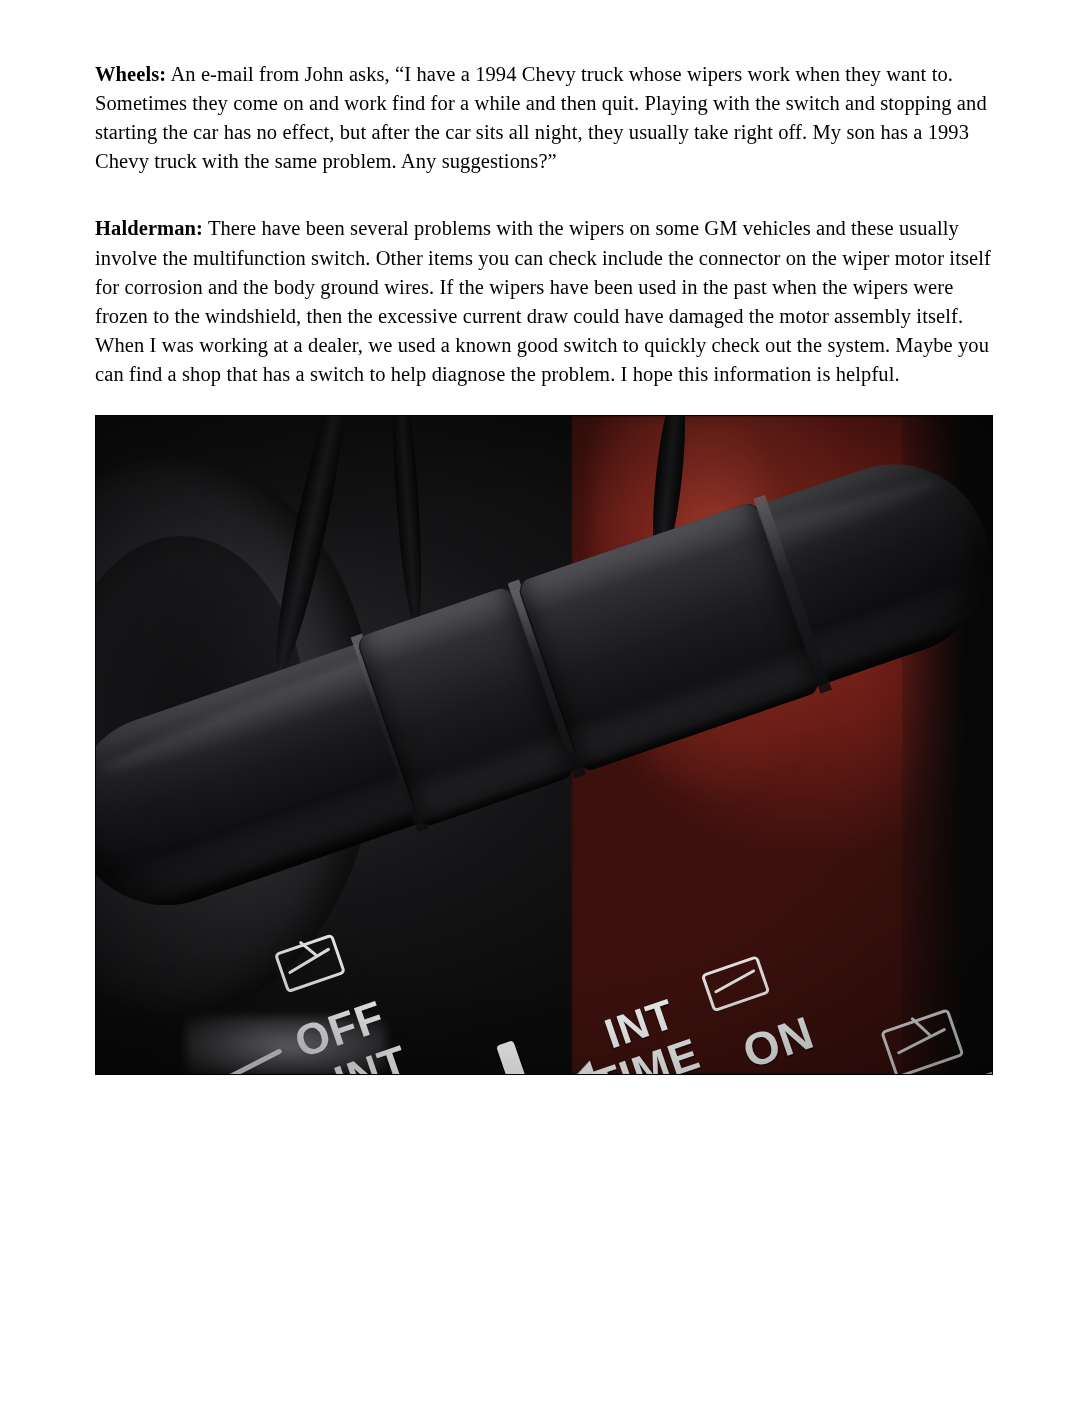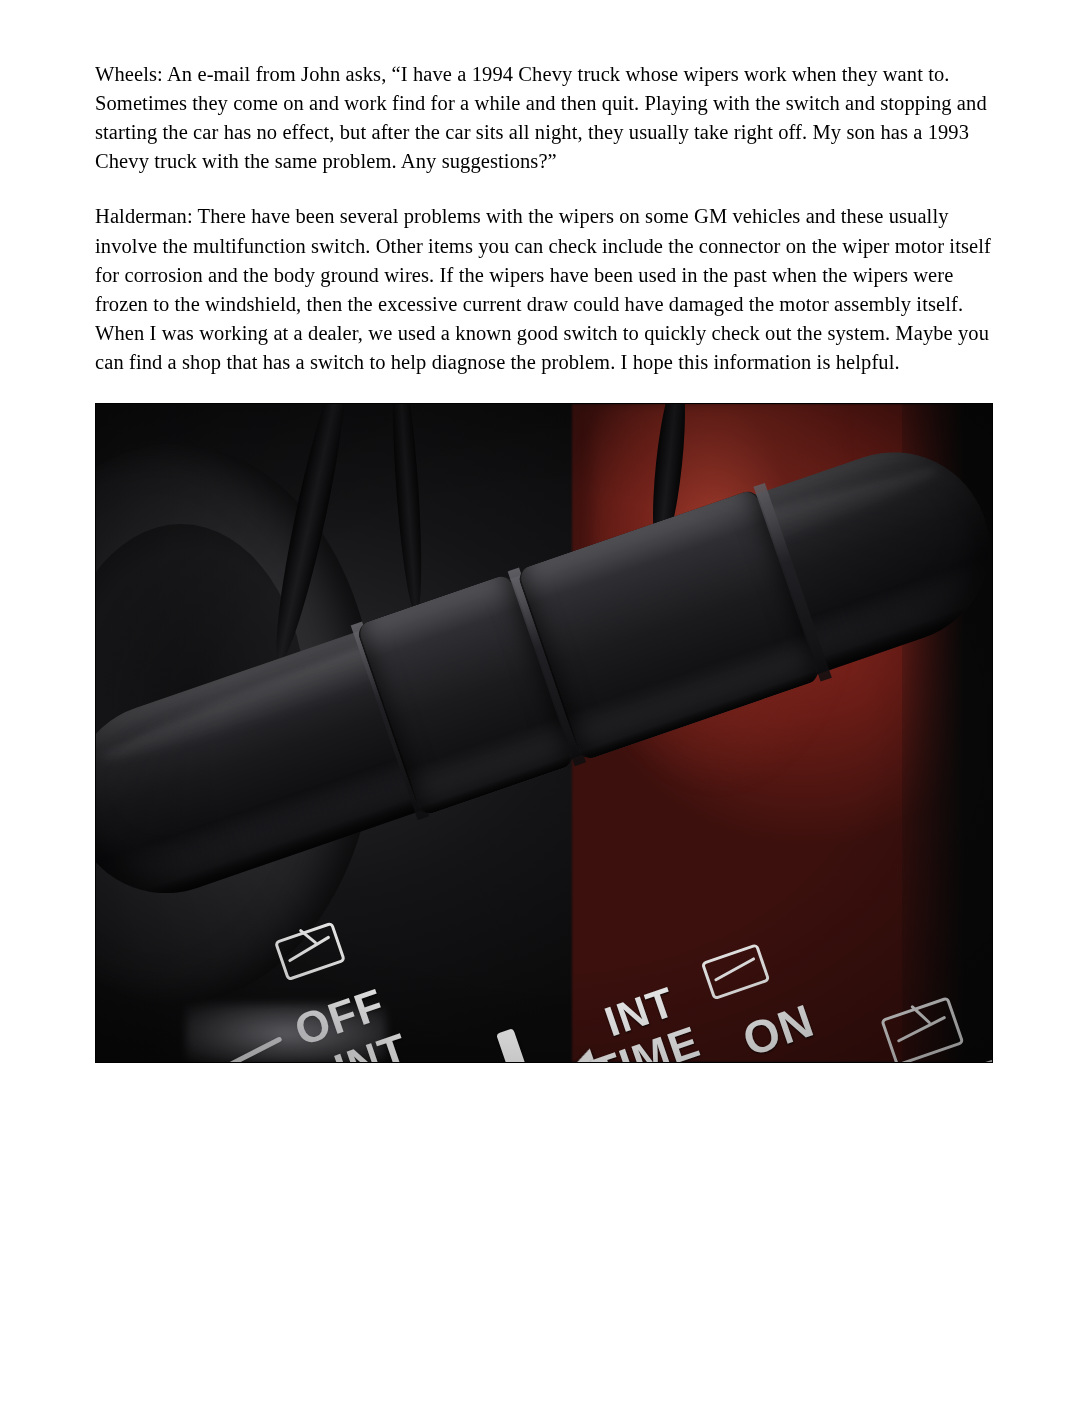--- a/index.html
+++ b/index.html
@@ -25,24 +25,24 @@
     padding: 60px 95px 0 95px;
   }
   .para {
     font-size: 20.5px;
     line-height: 1.42;
     text-align: left;
     margin: 0 0 20px 0;
     letter-spacing: 0.1px;
   }
   .para .lead {
-    font-weight: normal;
+    font-weight: bold;
   }
   .para.second {
-    margin-top: 26px;
+    margin-top: 38px;
   }
 
   
   .photo {
     position: relative;
     width: 898px;
     height: 660px;
     margin-top: 26px;
     background: #0a0a0c;
     overflow: hidden;

